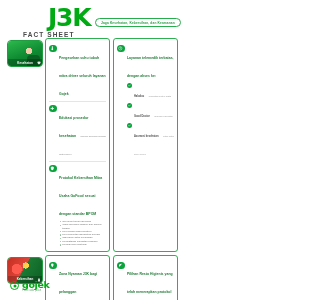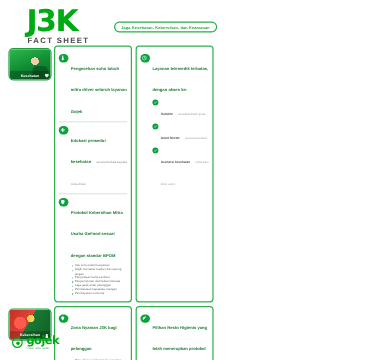--- a/index.html
+++ b/index.html
@@ -25,20 +25,21 @@
     position: absolute;
     left: 22px; top: 6px;
   }
   .logo-j3k {
     font-size: 25px;
     font-weight: 800;
     letter-spacing: -1.2px;
     color: #00aa13;
     line-height: 24px;
     font-family: "DejaVu Sans", sans-serif;
+    margin-left: 26px;
   }
   .logo-sub {
     font-size: 6.5px;
     font-weight: 700;
     letter-spacing: 1.1px;
     color: #4a4a4a;
     margin-top: 1px;
     margin-left: 1px;
   }
   .tagline-pill {

